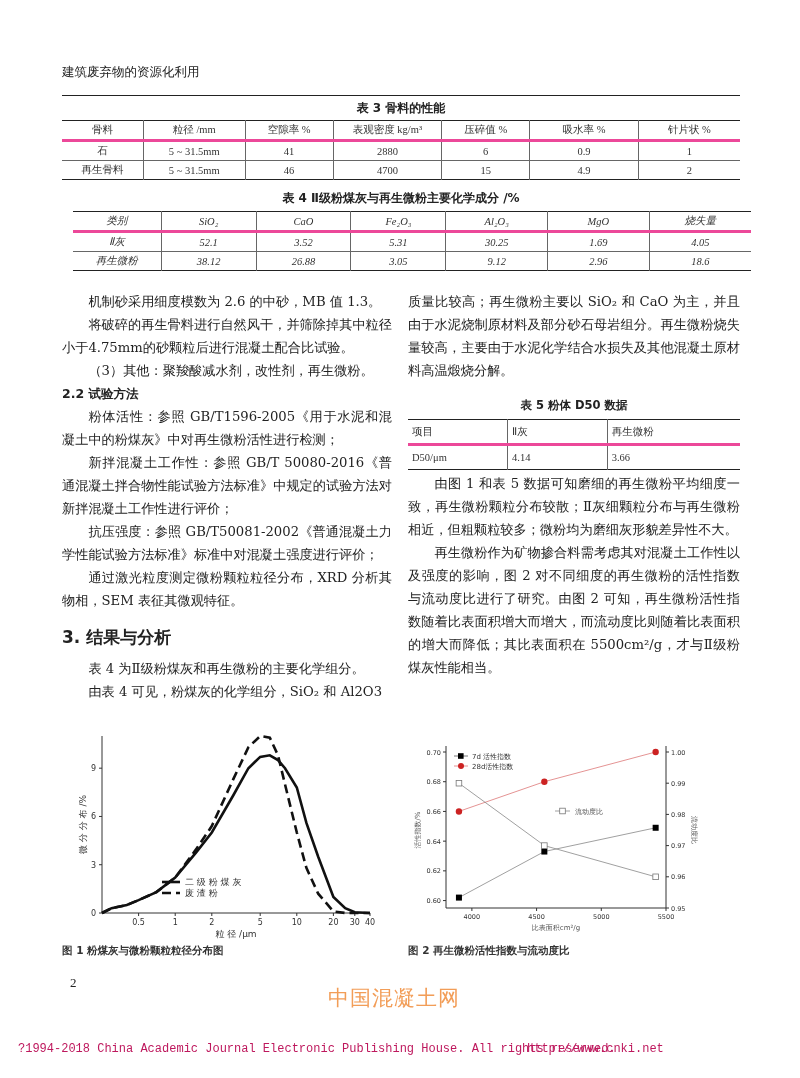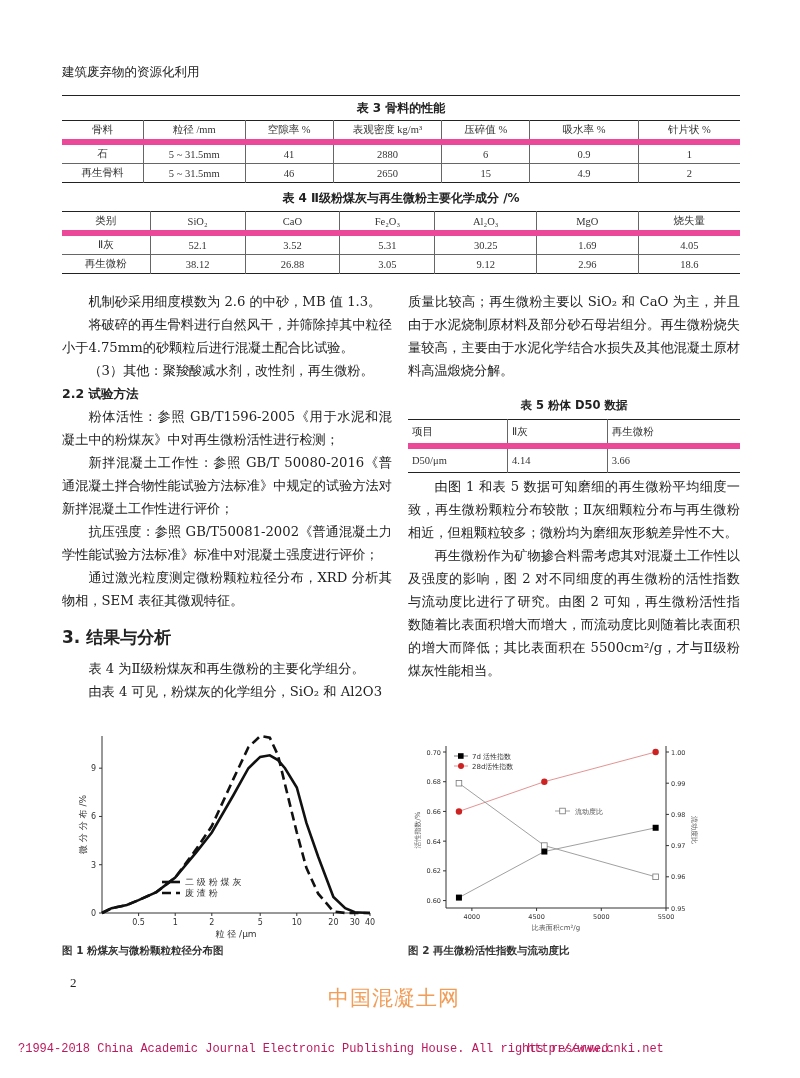--- a/index.html
+++ b/index.html
@@ -21,21 +21,21 @@
   table.dt {
     border-collapse: collapse; font-size: 10.5px; color: #333;
     font-family: "Liberation Serif", serif;
   }
   table.dt th, table.dt td {
     font-weight: normal; text-align: center; height: 18px;
     border-left: 1px solid #666; padding: 0 2px;
   }
   table.dt th:first-child, table.dt td:first-child { border-left: none; }
   table.dt tr { border-bottom: 1px solid #666; }
-  table.dt thead tr { border-top: 1.5px solid #222; border-bottom: 6px solid #ec4899; }
+  table.dt thead tr { border-top: 1.5px solid #222; border-bottom: 3px solid #ec4899; }
   table.dt tbody tr:last-child { border-bottom: 1.5px solid #222; }
   table.left td, table.left th { text-align: left; padding-left: 4px; }
 
   .col { font-size: 13.2px; line-height: 23px; color: #222; }
   .col p { margin: 0; text-indent: 2em; text-align: justify; }
   .col p.noind { text-indent: 0; }
   .h2 { font-family: "DejaVu Sans", sans-serif; font-size: 12.5px; font-weight: bold; margin: 0; }
   .h1 { font-family: "DejaVu Sans", sans-serif; font-size: 17px; font-weight: bold; margin: 0; }
   .fcap { font-family: "DejaVu Sans", sans-serif; font-size: 10.5px; font-weight: bold; color: #333; text-align: left; }
   .pageno { font-family: "Liberation Serif", serif; font-size: 13px; }
@@ -68,30 +68,30 @@
       <td>41</td>
       <td>2880</td>
       <td>6</td>
       <td>0.9</td>
       <td>1</td>
     </tr>
     <tr>
       <td>再生骨料</td>
       <td>5 ~ 31.5mm</td>
       <td>46</td>
-      <td>2650</td>
+      <td>4700</td>
       <td>15</td>
       <td>4.9</td>
       <td>2</td>
     </tr>
   </tbody>
 </table>
 
 <div class="abs tcap" style="left:62px; top:190px; width:678px;">表 4 Ⅱ级粉煤灰与再生微粉主要化学成分 /%</div>
-<table class="abs dt" style="left:62px; top:211px; width:678px;">
+<table class="abs dt" style="left:73px; top:211px; width:678px;font-style:italic;">
   <thead>
       <tr>
     <th style="width:13%">类别</th>
     <th style="width:14%">SiO₂</th>
     <th style="width:14%">CaO</th>
     <th style="width:14%">Fe₂O₃</th>
     <th style="width:15%">Al₂O₃</th>
     <th style="width:15%">MgO</th>
     <th style="width:15%">烧失量</th>
   </tr>

